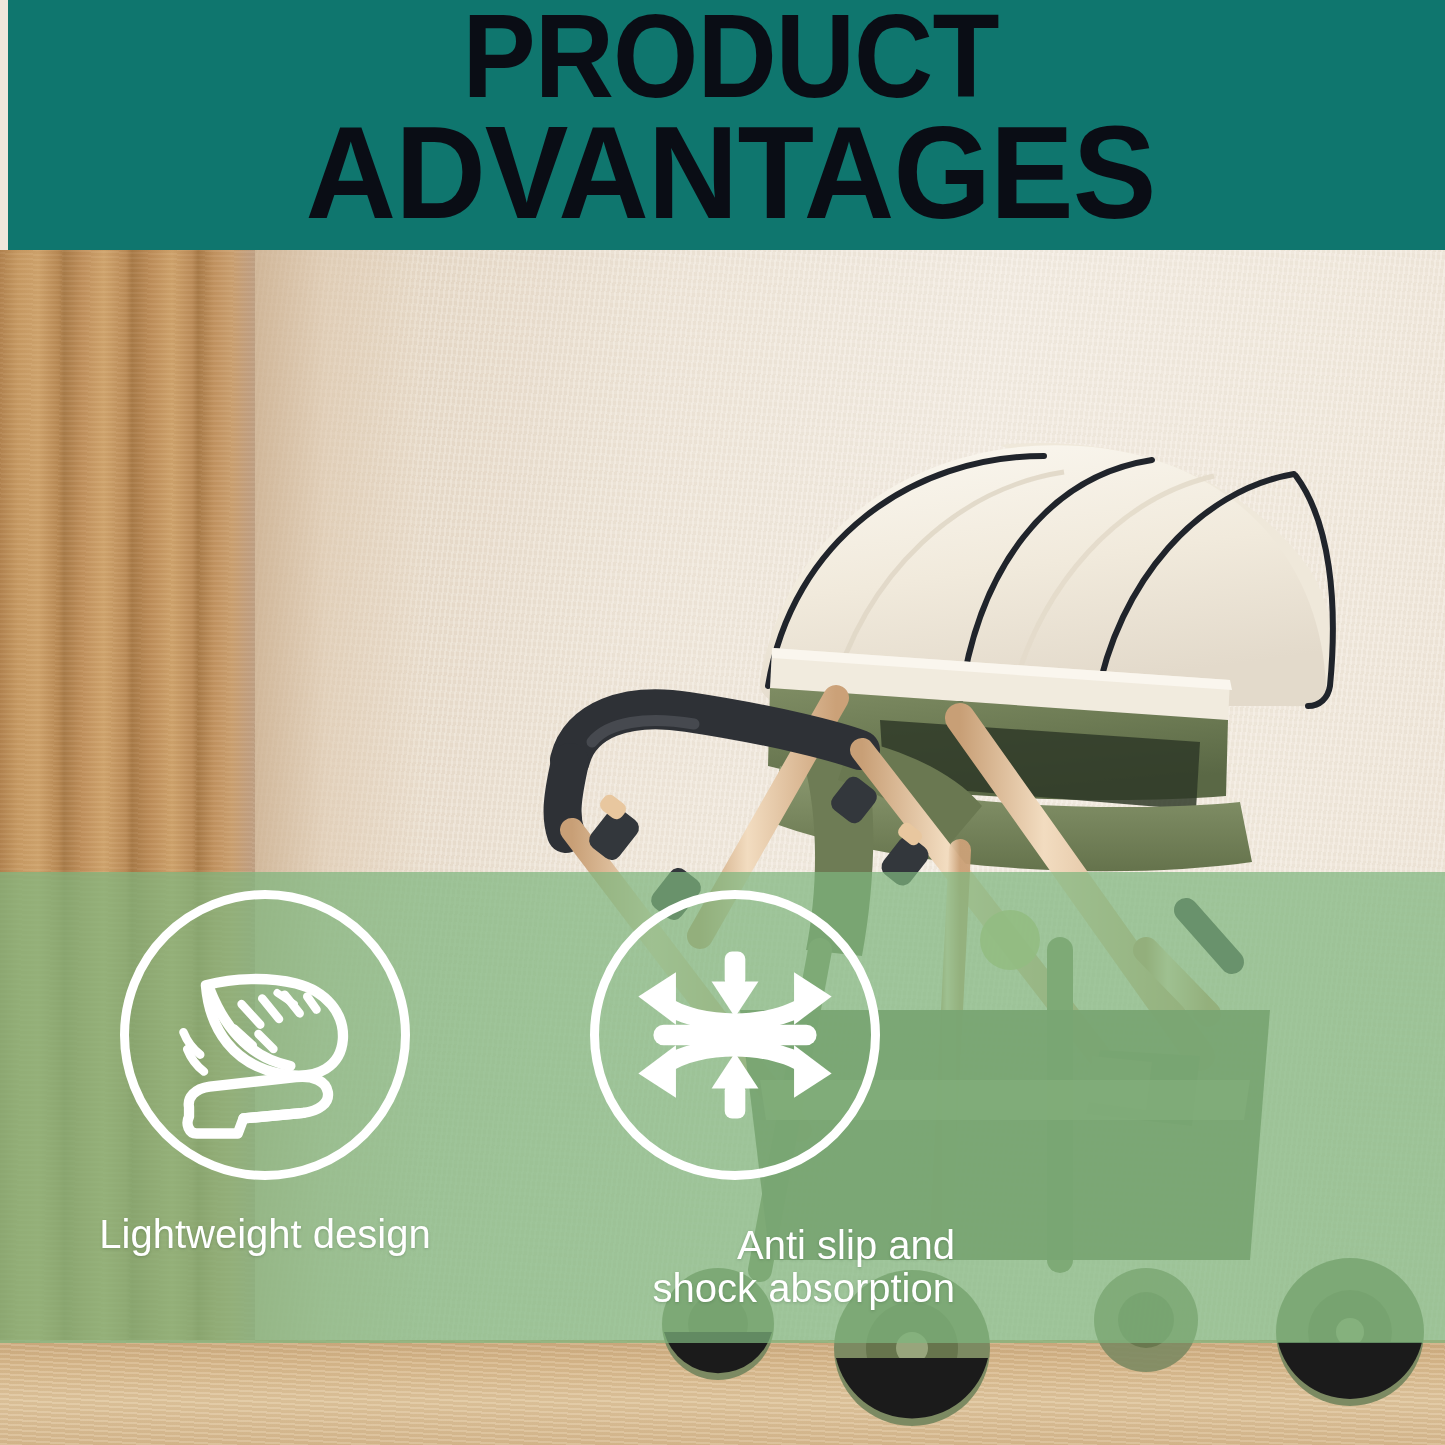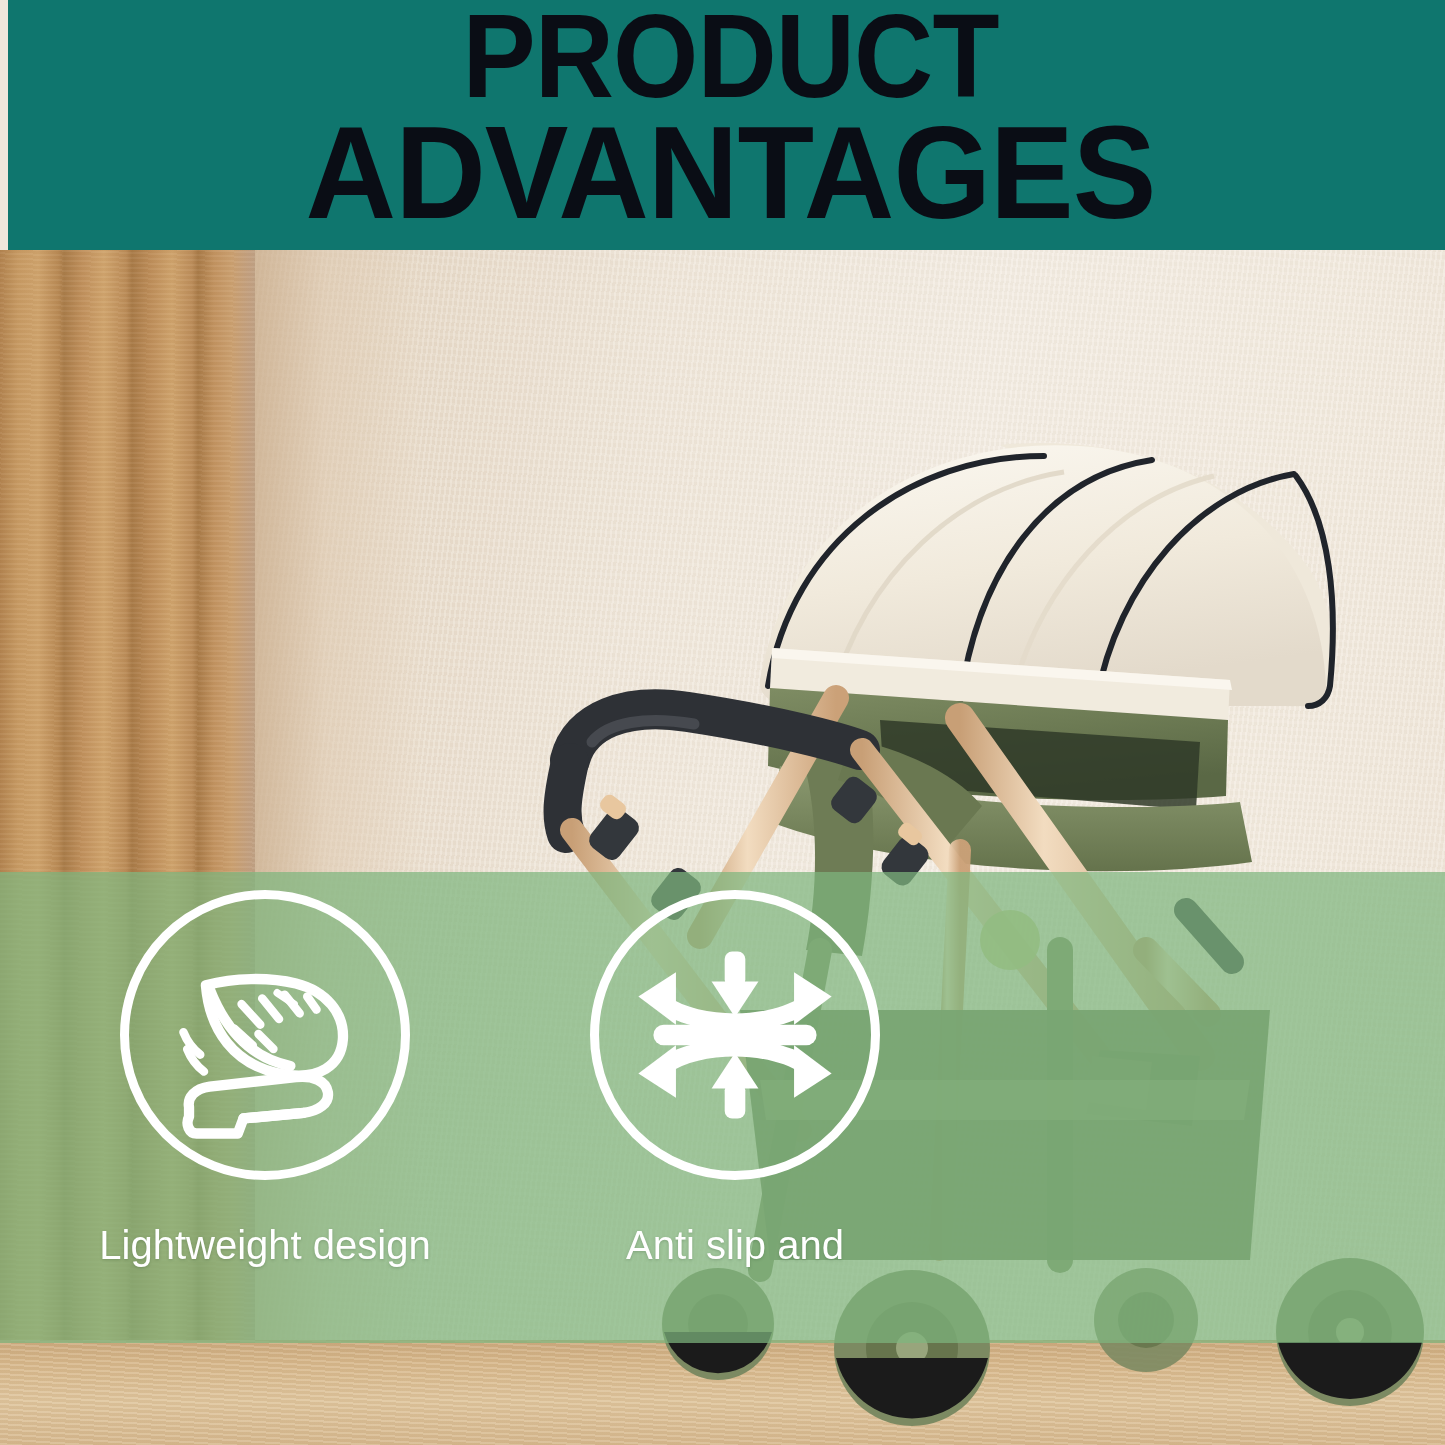--- a/index.html
+++ b/index.html
@@ -100,29 +100,29 @@
 
   .badge{
     position:absolute;left:50%;top:18px;
     width:290px;height:290px;margin-left:-145px;
     border:9px solid #ffffff;border-radius:50%;
     box-sizing:border-box;
   }
   .badge svg{position:absolute;left:0;top:0;width:100%;height:100%;}
 
   .feat-label{
-    position:absolute;left:-40px;top:352px;width:440px;
+    position:absolute;left:-40px;top:341px;width:440px;
     text-align:center;
     color:#ffffff;
     font-size:40px;
     line-height:1.08;
     font-family:"Liberation Sans",sans-serif;
     text-shadow:0 1px 3px rgba(40,70,40,.25);
   }
-  .feat-label.two-line{top:352px;}
+  .feat-label.two-line{top:352px;text-align:right;}
 </style>
 </head>
 <body>
 
 <div id="stage">
 
   <div class="header-band">
     <div class="title-line title-1">PRODUCT</div>
     <div class="title-line title-2">ADVANTAGES</div>
   </div>
@@ -316,18 +316,19 @@
             <path d="M208,78 L208,134 L248,104 Z"></path>
 
             <path d="M74,186 C108,162 182,162 216,186 L222,168 C186,144 104,144 68,168 Z"></path>
             <path d="M82,212 L82,156 L42,186 Z"></path>
             <path d="M208,212 L208,156 L248,186 Z"></path>
           </g>
         </svg>
       </div>
       <div class="feat-label two-line">
         <div>Anti slip and</div>
+        <div>shock absorption</div>
       </div>
     </div>
 
 
   </div>
 </div>
 
 </body></html>

